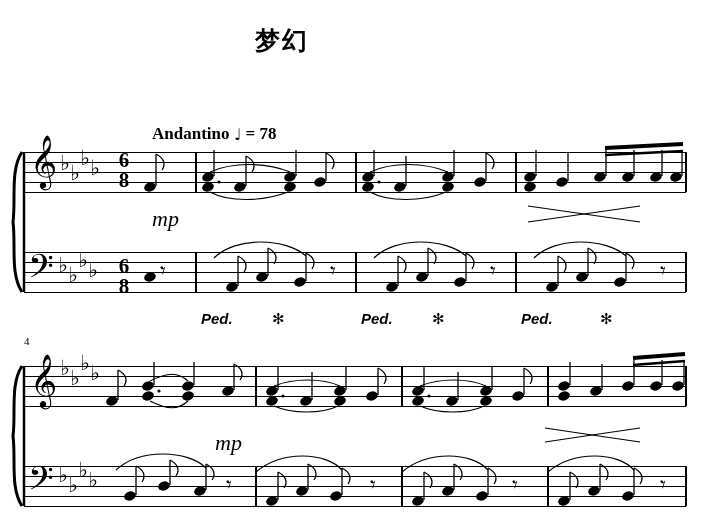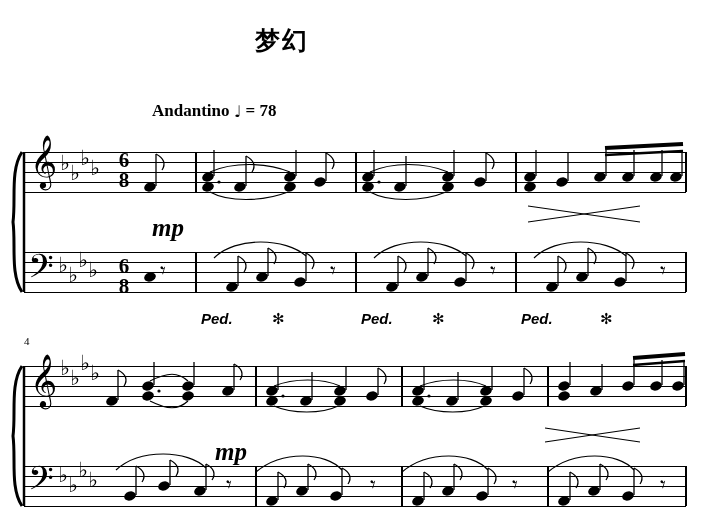--- a/index.html
+++ b/index.html
@@ -30,21 +30,21 @@
     font-family: "DejaVu Sans", sans-serif;
     font-size: 25px;
     font-weight: 600;
     letter-spacing: 2px;
     color: #000;
   }
 
   .tempo {
     position: absolute;
     left: 152px;
-    top: 101px;
+    top: 124px;
     font-family: "Liberation Serif", serif;
     font-size: 17px;
     font-weight: 600;
     white-space: nowrap;
   }
   .tempo .noteglyph {
     font-family: "DejaVu Sans", sans-serif;
     font-size: 16px;
     vertical-align: -1px;
   }
@@ -52,23 +52,22 @@
   .sysnum {
     position: absolute;
     font-family: "Liberation Serif", serif;
     font-size: 11px;
   }
 
   .dyn {
     position: absolute;
     font-family: "Liberation Serif", serif;
     font-style: italic;
-    font-weight: bold;
-    font-size: 25px;
-    margin-top: 8px;
+    font-weight: normal;
+    font-size: 22px;
   }
 
   .ped {
     position: absolute;
     font-family: Liberation Sans, sans-serif;
     font-style: italic;
     font-size: 15px;
     font-weight: 600;
   }
   .pedstar {

